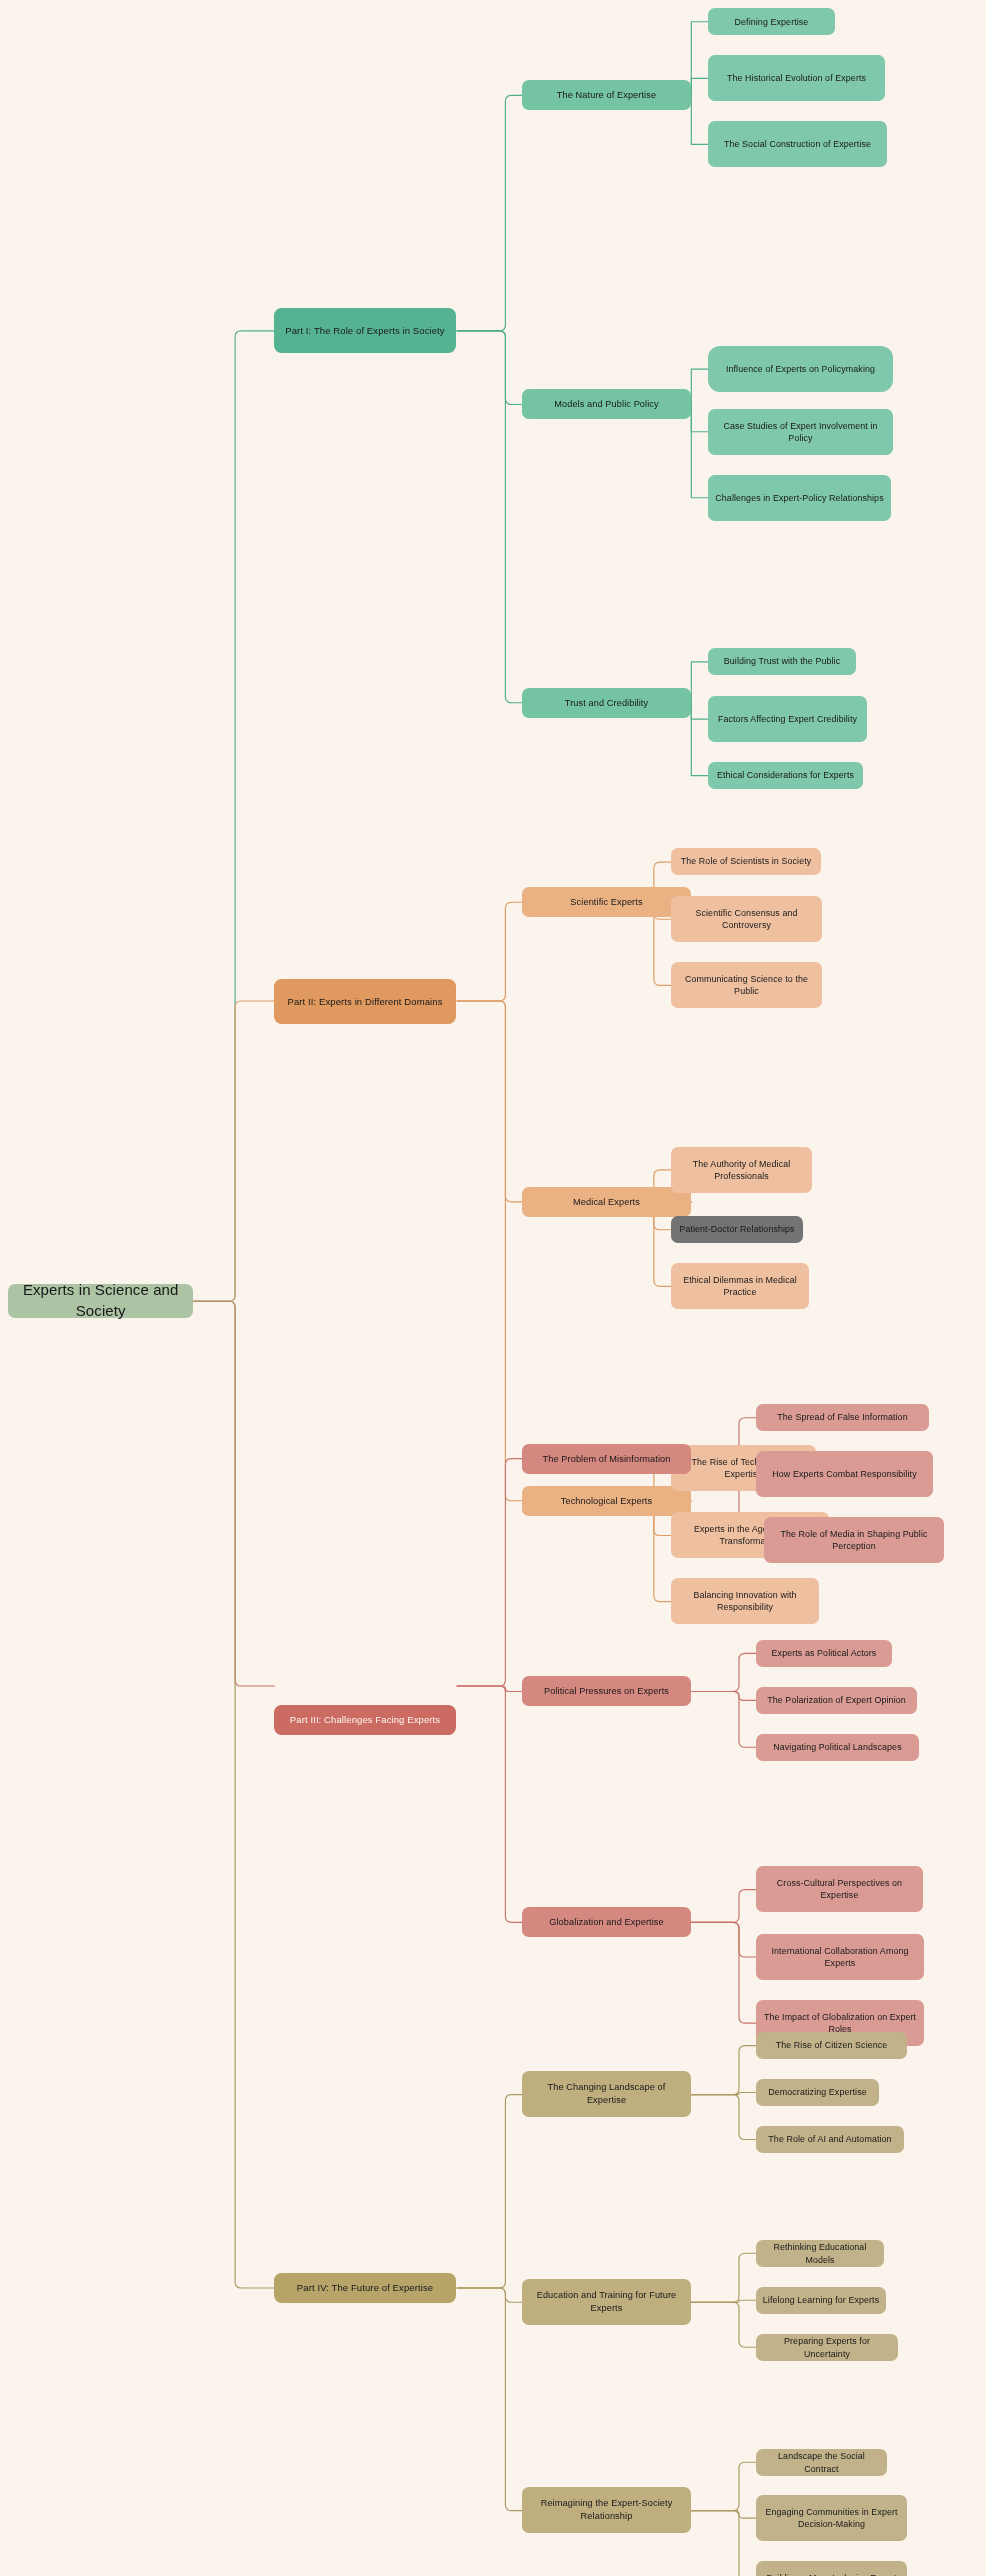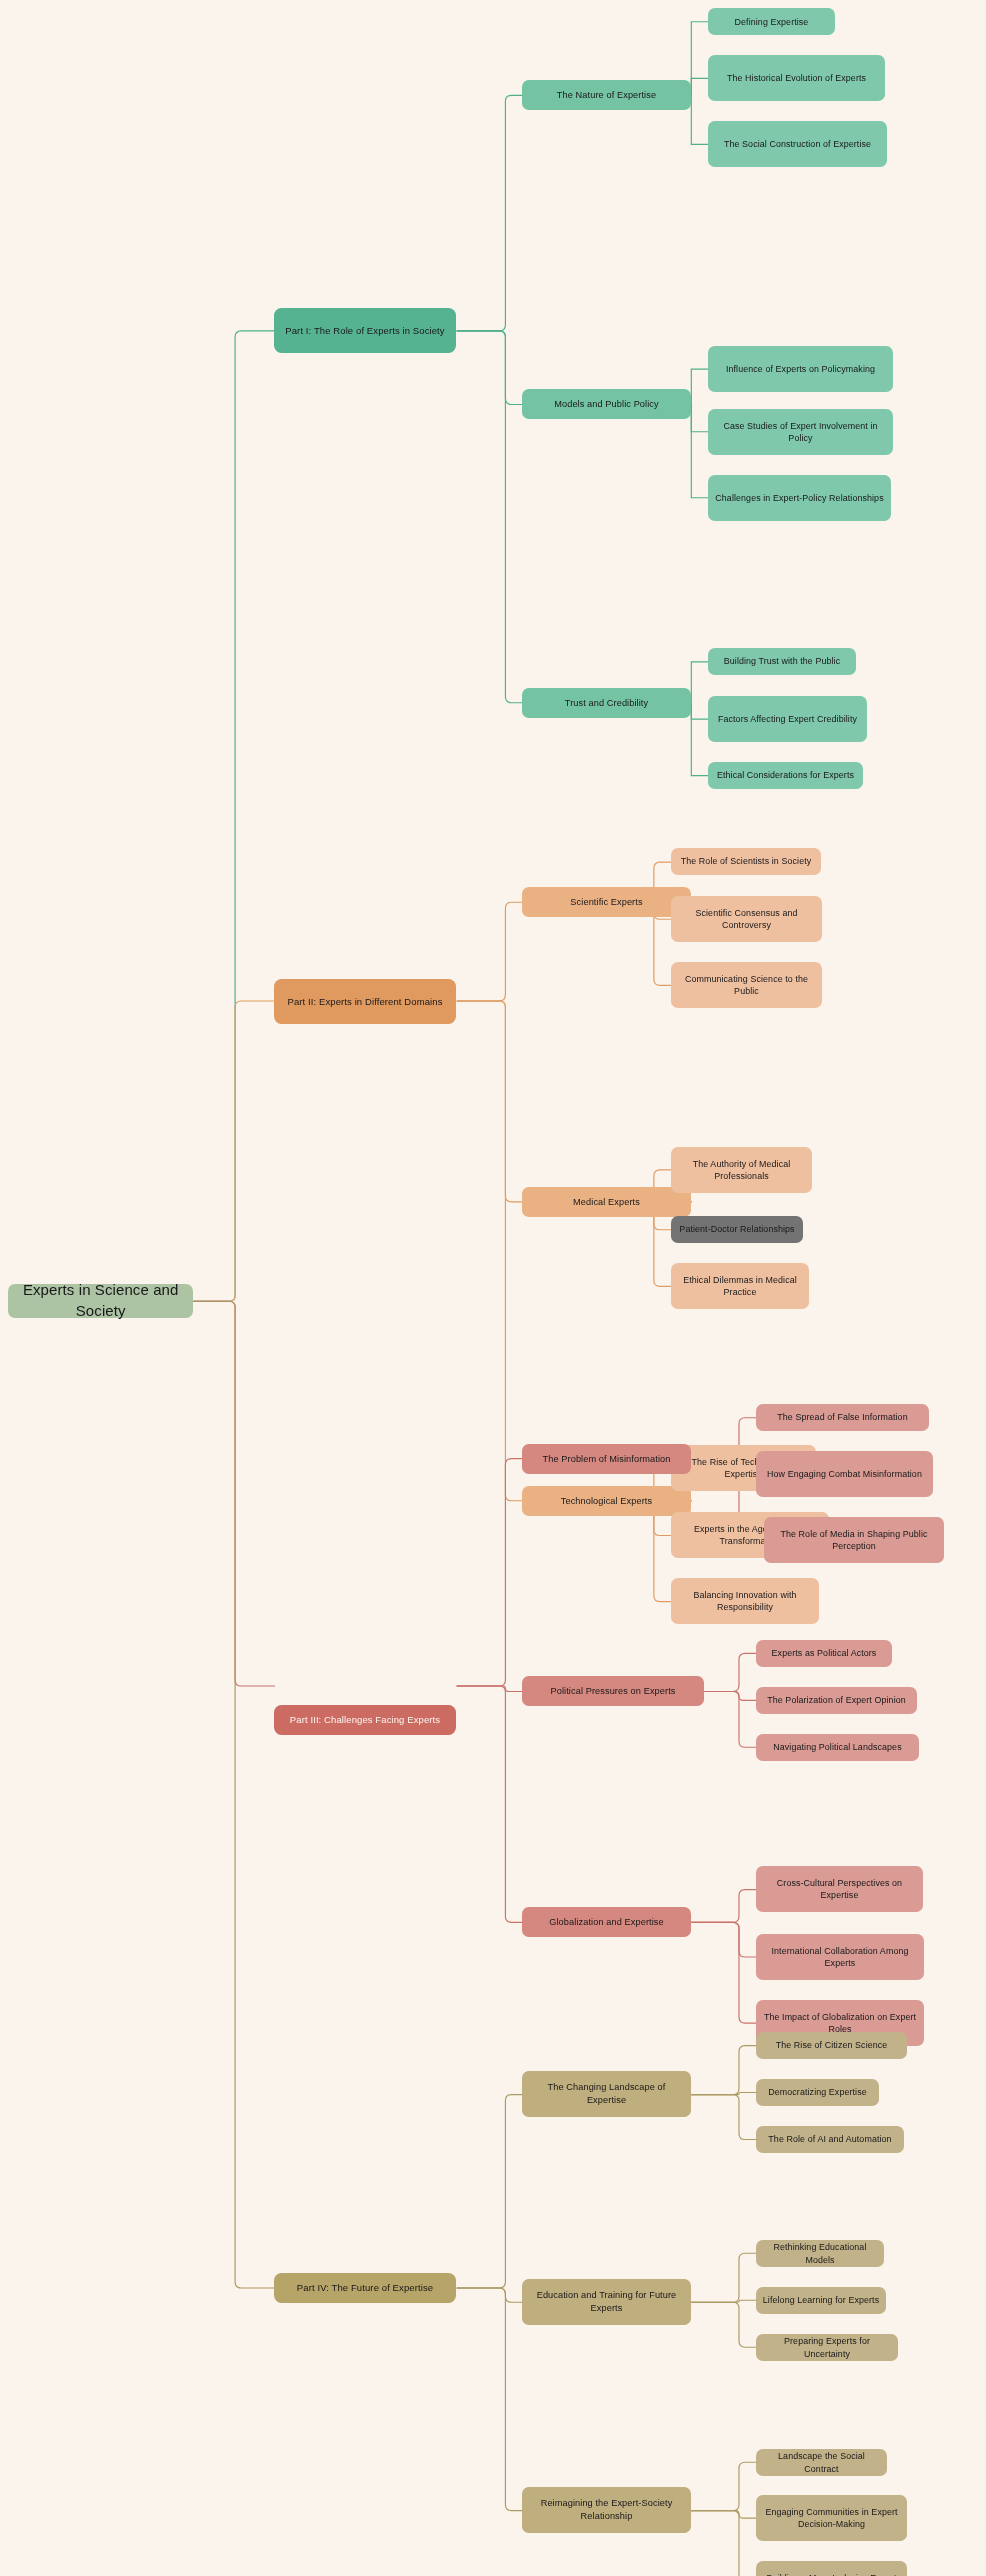--- a/index.html
+++ b/index.html
@@ -101,21 +101,21 @@
       </div>
       <div class="node n-l3" style="left: 708px; top: 55px; width: 177px; height: 46px; background: rgb(127, 200, 171);">
         <span>The Historical Evolution of Experts</span>
       </div>
       <div class="node n-l3" style="left: 708px; top: 121px; width: 179px; height: 46px; background: rgb(127, 200, 171);">
         <span>The Social Construction of Expertise</span>
       </div>
       <div class="node n-l2" style="left: 522px; top: 389px; width: 169px; height: 30px; background: rgb(116, 196, 164);">
         <span>Models and Public Policy</span>
       </div>
-      <div class="node n-l3" style="left: 708px; top: 346px; width: 185px; height: 46px; background: rgb(127, 200, 171);">
+      <div class="node n-l3" style="left: 708px; top: 346px; width: 185px; height: 46px; background: rgb(127, 200, 171); border-radius: 12px;">
         <span>Influence of Experts on Policymaking</span>
       </div>
       <div class="node n-l3" style="left: 708px; top: 409px; width: 185px; height: 46px; background: rgb(127, 200, 171);">
         <span>Case Studies of Expert Involvement in Policy</span>
       </div>
       <div class="node n-l3" style="left: 708px; top: 475px; width: 183px; height: 46px; background: rgb(127, 200, 171);">
         <span>Challenges in Expert-Policy Relationships</span>
       </div>
       <div class="node n-l2" style="left: 522px; top: 688px; width: 169px; height: 30px; background: rgb(116, 196, 164);">
         <span>Trust and Credibility</span>
@@ -171,26 +171,26 @@
       <div class="node n-l1 light-text" style="left: 274px; top: 1671px; width: 182px; height: 30px; background: rgb(203, 107, 97);">
         <span>Part III: Challenges Facing Experts</span>
       </div>
       <div class="node n-l2" style="left: 522px; top: 1444px; width: 169px; height: 30px; background: rgb(212, 136, 127);">
         <span>The Problem of Misinformation</span>
       </div>
       <div class="node n-l3" style="left: 756px; top: 1404px; width: 173px; height: 27px; background: rgb(217, 155, 147);">
         <span>The Spread of False Information</span>
       </div>
       <div class="node n-l3" style="left: 756px; top: 1451px; width: 177px; height: 46px; background: rgb(217, 155, 147);">
-        <span>How Engaging Combat Misinformation</span>
+        <span>How Experts Combat Responsibility</span>
       </div>
       <div class="node n-l3" style="left: 756px; top: 1517px; width: 180px; height: 46px; background: rgb(217, 155, 147); margin-left: 8px;">
         <span>The Role of Media in Shaping Public Perception</span>
       </div>
-      <div class="node n-l2" style="left: 522px; top: 1676px; width: 182px; height: 30px; background: rgb(212, 136, 127);">
+      <div class="node n-l2" style="left: 522px; top: 1676px; width: 169px; height: 30px; background: rgb(212, 136, 127);">
         <span>Political Pressures on Experts</span>
       </div>
       <div class="node n-l3" style="left: 756px; top: 1640px; width: 136px; height: 27px; background: rgb(217, 155, 147);">
         <span>Experts as Political Actors</span>
       </div>
       <div class="node n-l3" style="left: 756px; top: 1687px; width: 161px; height: 27px; background: rgb(217, 155, 147);">
         <span>The Polarization of Expert Opinion</span>
       </div>
       <div class="node n-l3" style="left: 756px; top: 1734px; width: 163px; height: 27px; background: rgb(217, 155, 147);">
         <span>Navigating Political Landscapes</span>

